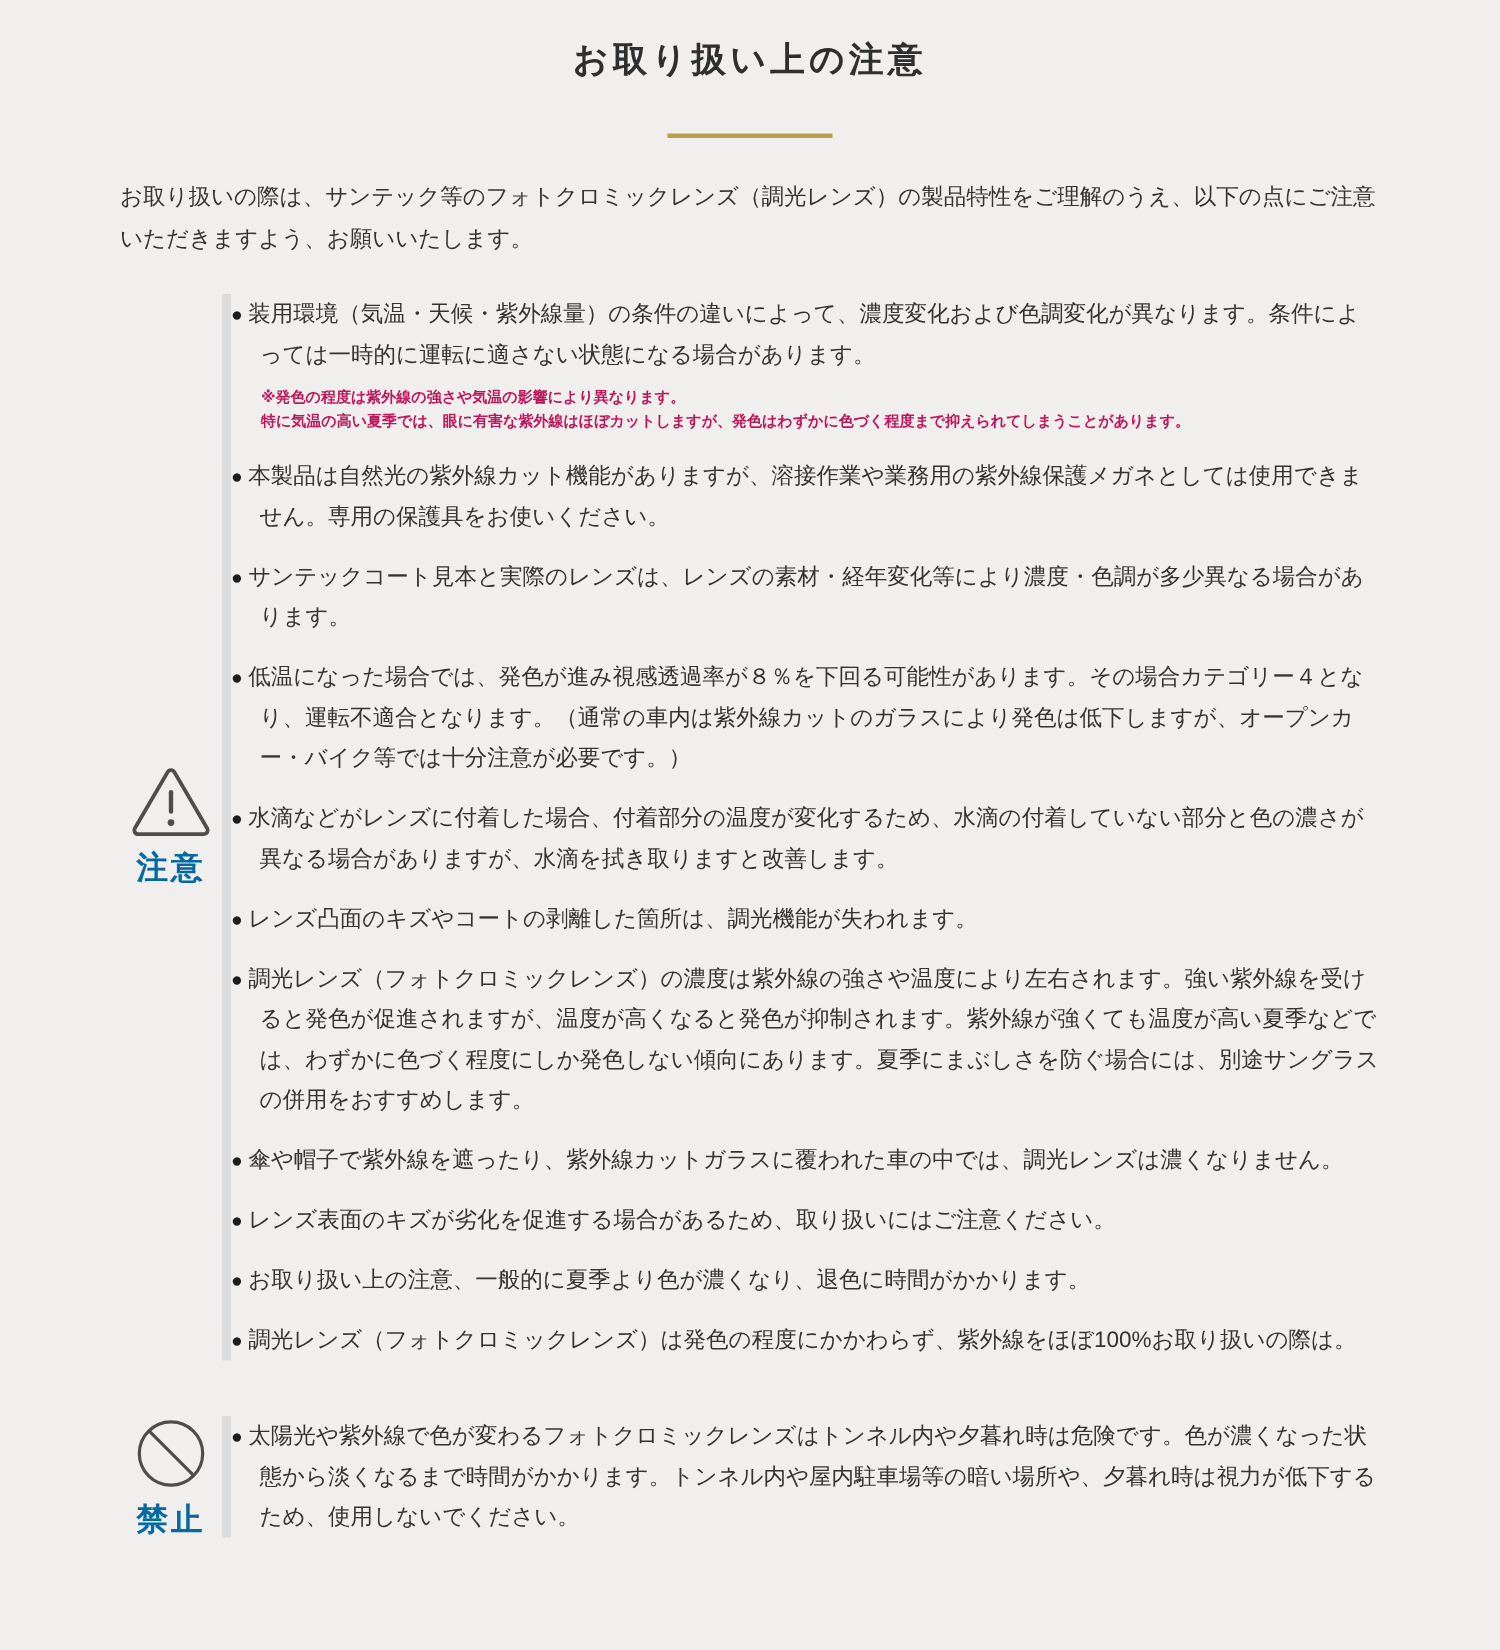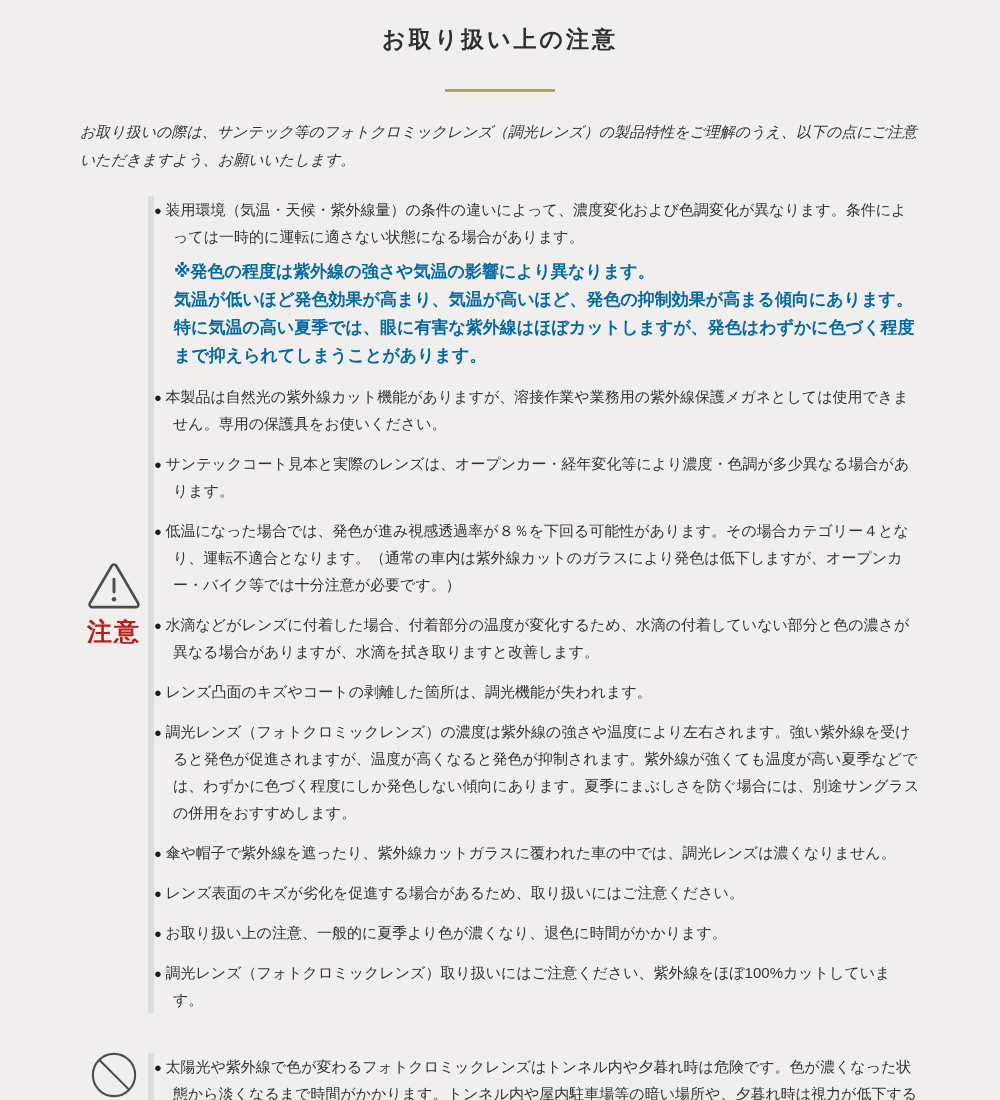--- a/index.html
+++ b/index.html
@@ -28,64 +28,63 @@
     background: #b3a24a;
     margin: 34px auto 26px auto;
   }
 
   
   .intro {
     margin: 0 80px;
     font-size: 15px;
     line-height: 1.85;
     font-weight: 500;
-    font-style: italic;
   }
 
   
   .notice-row {
     display: flex;
     align-items: center;
     margin: 22px 80px 0 80px;
   }
   .notice-row.prohibit { margin-top: 36px; }
   .icon-col {
     width: 68px;
     flex: 0 0 68px;
     text-align: center;
   }
   .icon-col .sec-label {
     display: block;
-    font-size: 25px;
+    font-size: 21px;
     font-weight: bold;
-    color: #b91c1c;
+    color: #0369a1;
     margin-top: 4px;
     letter-spacing: 2px;
   }
   .notice-content {
     flex: 1;
     border-left: 6px solid #dcdcdc;
     list-style: none;
   }
   .bullet-item { margin-bottom: 13px; }
   .bullet-item:last-child { margin-bottom: 0; }
   .bullet-text {
     font-size: 15px;
     line-height: 1.8;
     font-weight: 500;
     padding-left: 19px;
     text-indent: -19px;
   }
   .bullet-text::before { content: "● "; font-size: 13px; color: #1c1c1c; }
   .notes { margin: 8px 0 4px 20px; }
   .notes p {
-    font-size: 17px;
+    font-size: 10px;
     line-height: 1.65;
     font-weight: 600;
-    color: #0369a1;
+    color: #be185d;
   }
 
   
   .w-icon, .p-icon { display: block; margin: 0 auto; }
   .icon-stroke { stroke: #4d4d4d; fill: none; }
 </style>
 </head>
 <body>
 
 <div class="page">
@@ -102,29 +101,28 @@
         <line x1="32" y1="21" x2="32" y2="36" stroke="#4d4d4d" stroke-width="3.4" stroke-linecap="round"></line>
         <circle cx="32" cy="44.5" r="2.6" fill="#4d4d4d"></circle>
       </svg>
       <span class="sec-label">注意</span>
     </div>
     <ul class="notice-content">
         <li class="bullet-item">
           <p class="bullet-text">装用環境（気温・天候・紫外線量）の条件の違いによって、濃度変化および色調変化が異なります。条件によっては一時的に運転に適さない状態になる場合があります。</p>
           <div class="notes">
             <p>※発色の程度は紫外線の強さや気温の影響により異なります。</p>
-            <p>気温が低いほど発色効果が高まり、気温が高いほど、発色の抑制効果が高まる傾向にあります。</p>
             <p>特に気温の高い夏季では、眼に有害な紫外線はほぼカットしますが、発色はわずかに色づく程度まで抑えられてしまうことがあります。</p>
           </div>
         </li>
         <li class="bullet-item">
           <p class="bullet-text">本製品は自然光の紫外線カット機能がありますが、溶接作業や業務用の紫外線保護メガネとしては使用できません。専用の保護具をお使いください。</p>
         </li>
         <li class="bullet-item">
-          <p class="bullet-text">サンテックコート見本と実際のレンズは、オープンカー・経年変化等により濃度・色調が多少異なる場合があります。</p>
+          <p class="bullet-text">サンテックコート見本と実際のレンズは、レンズの素材・経年変化等により濃度・色調が多少異なる場合があります。</p>
         </li>
         <li class="bullet-item">
           <p class="bullet-text">低温になった場合では、発色が進み視感透過率が８％を下回る可能性があります。その場合カテゴリー４となり、運転不適合となります。（通常の車内は紫外線カットのガラスにより発色は低下しますが、オープンカー・バイク等では十分注意が必要です。）</p>
         </li>
         <li class="bullet-item">
           <p class="bullet-text">水滴などがレンズに付着した場合、付着部分の温度が変化するため、水滴の付着していない部分と色の濃さが異なる場合がありますが、水滴を拭き取りますと改善します。</p>
         </li>
         <li class="bullet-item">
           <p class="bullet-text">レンズ凸面のキズやコートの剥離した箇所は、調光機能が失われます。</p>
         </li>
@@ -134,21 +132,21 @@
         <li class="bullet-item">
           <p class="bullet-text">傘や帽子で紫外線を遮ったり、紫外線カットガラスに覆われた車の中では、調光レンズは濃くなりません。</p>
         </li>
         <li class="bullet-item">
           <p class="bullet-text">レンズ表面のキズが劣化を促進する場合があるため、取り扱いにはご注意ください。</p>
         </li>
         <li class="bullet-item">
           <p class="bullet-text">お取り扱い上の注意、一般的に夏季より色が濃くなり、退色に時間がかかります。</p>
         </li>
         <li class="bullet-item">
-          <p class="bullet-text">調光レンズ（フォトクロミックレンズ）取り扱いにはご注意ください、紫外線をほぼ100%カットしています。</p>
+          <p class="bullet-text">調光レンズ（フォトクロミックレンズ）は発色の程度にかかわらず、紫外線をほぼ100%お取り扱いの際は。</p>
         </li>
       </ul>
   </div>
 
   <div class="notice-row prohibit">
     <div class="icon-col">
       <svg class="p-icon" width="52" height="52" viewBox="0 0 64 64">
         <circle class="icon-stroke" cx="32" cy="32" r="26" stroke-width="2.6"></circle>
         <line x1="14" y1="13.5" x2="50.5" y2="50" stroke="#4d4d4d" stroke-width="2.6"></line>
       </svg>

